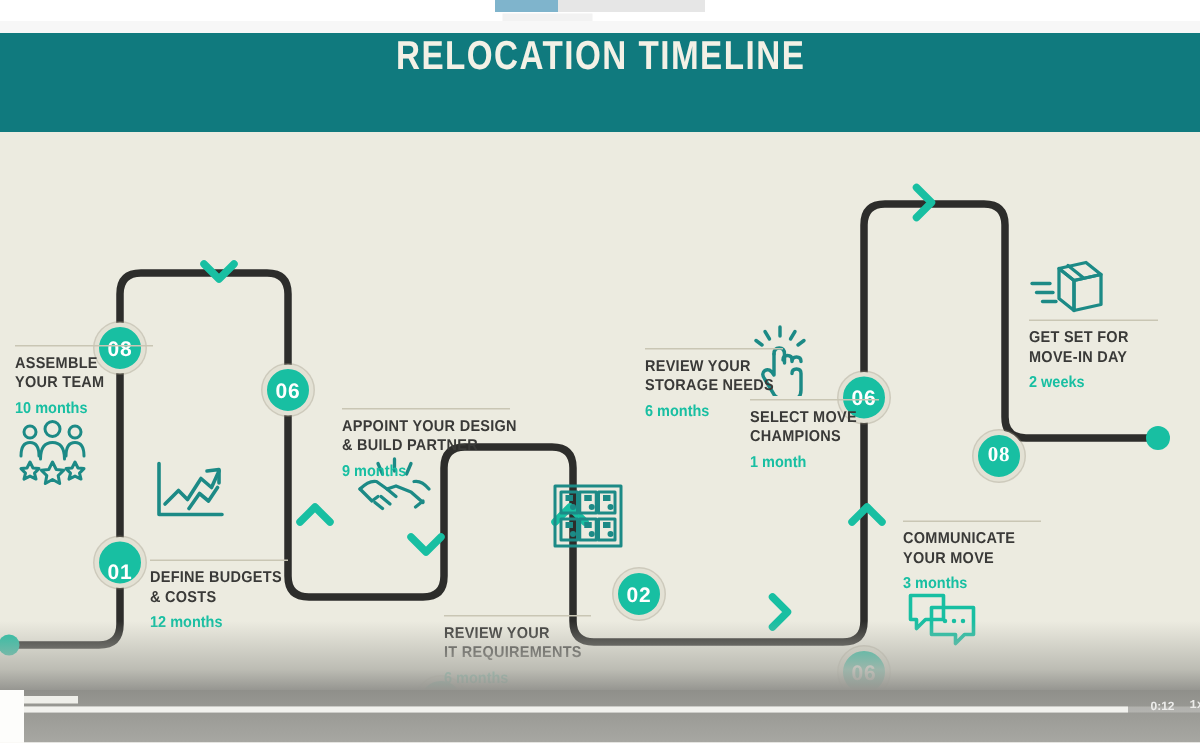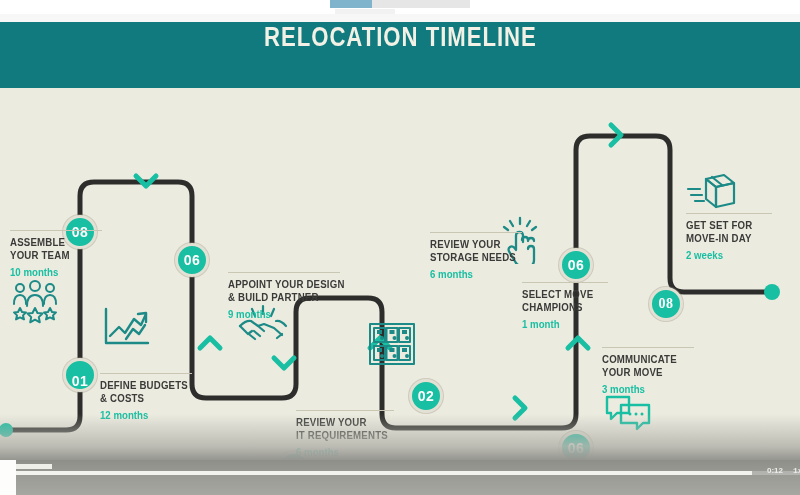--- a/index.html
+++ b/index.html
@@ -262,21 +262,21 @@
       <div class="dur">6 months</div>
     </div>
 
     <div class="lbl" style="left:602px;top:259px;width:120px;">
       <div class="rule" style="width:92px;"></div>
       <div class="ttl">COMMUNICATE</div>
       <div class="ttl">YOUR MOVE</div>
       <div class="dur">3 months</div>
     </div>
 
-    <div class="lbl" style="left:500px;top:194px;width:110px;margin-left:22px;">
+    <div class="lbl" style="left:500px;top:178px;width:110px;">
       <div class="rule" style="width:86px;"></div>
       <div class="ttl">SELECT MOVE</div>
       <div class="ttl">CHAMPIONS</div>
       <div class="dur">1 month</div>
     </div>
 
     <div class="lbl" style="left:686px;top:125px;width:112px;">
       <div class="rule" style="width:86px;"></div>
       <div class="ttl">GET SET FOR</div>
       <div class="ttl">MOVE-IN DAY</div>

